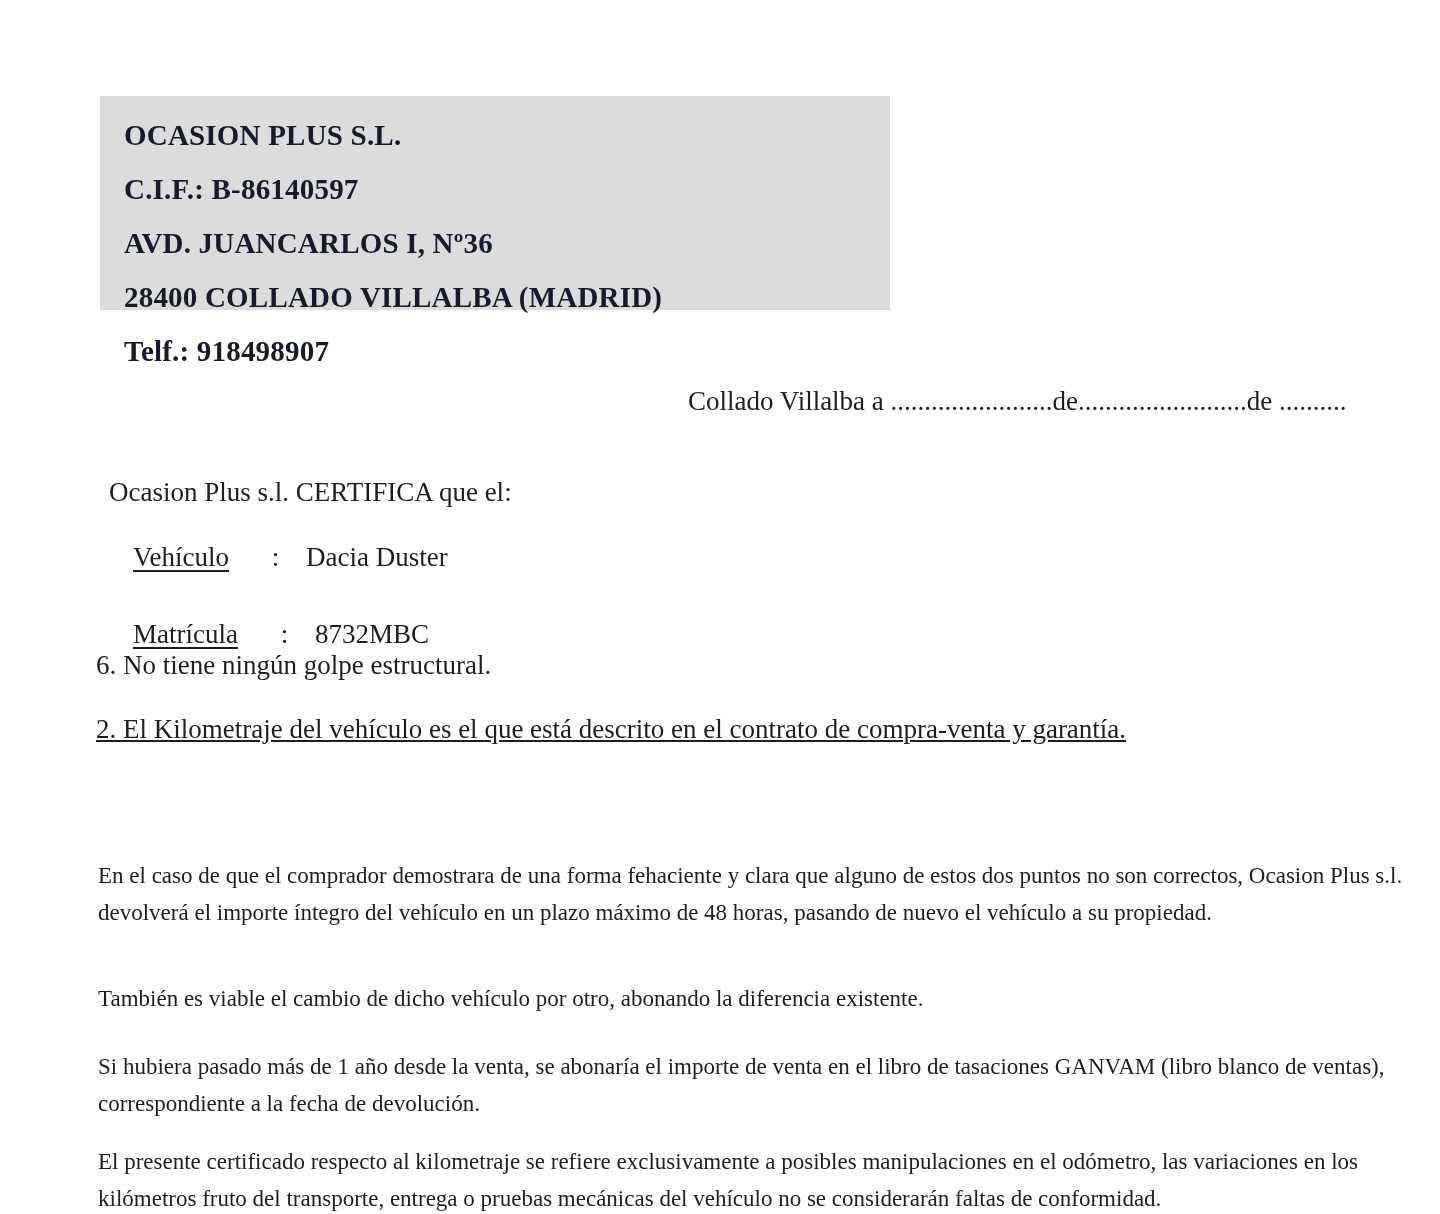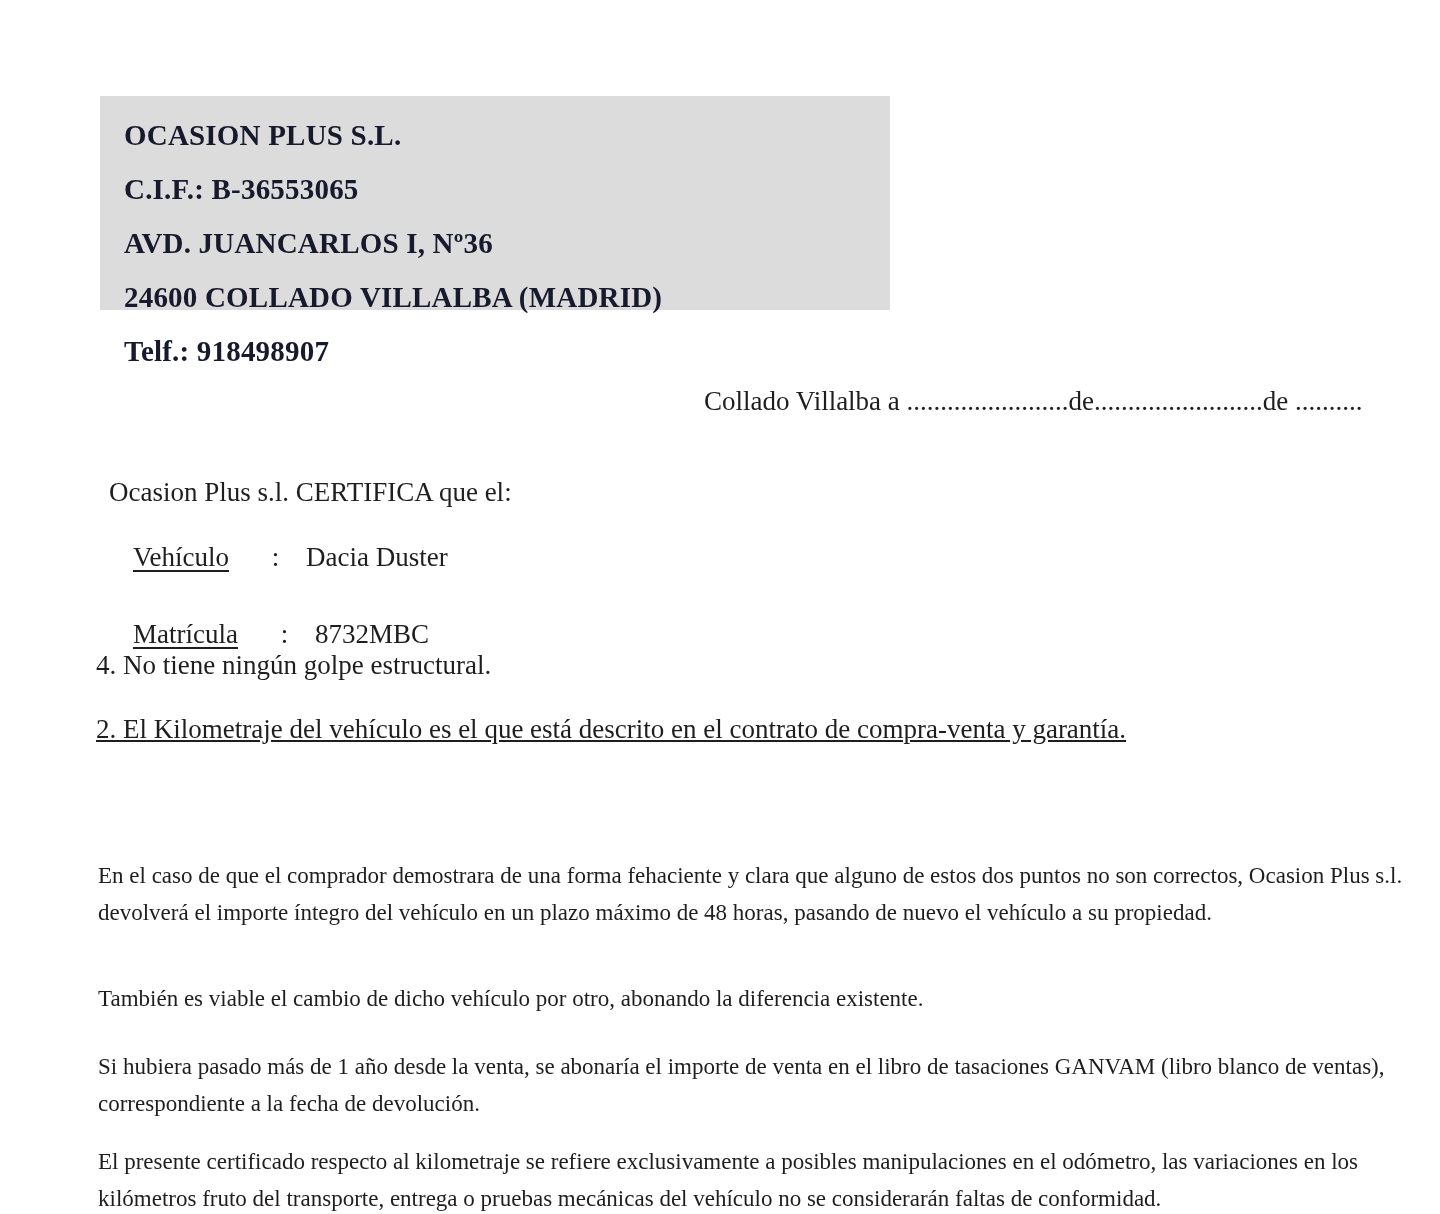--- a/index.html
+++ b/index.html
@@ -26,21 +26,21 @@
     font-weight: bold;
     font-size: 29px;
     line-height: 42px;
     color: #161a2c;
     letter-spacing: 0.2px;
     white-space: nowrap;
   }
   
   .dateline {
     position: absolute;
-    left: 656px; top: 335px;
+    left: 640px; top: 335px;
     font-size: 27px;
     line-height: 37px;
     white-space: nowrap;
   }
   
   .cert-block {
     position: absolute;
     left: 49px; top: 412px;
     font-size: 27px;
     line-height: 41px;
@@ -77,43 +77,43 @@
   .para-ganvam   { top: 1000px; }
   .para-odometer { top: 1095px; }
 </style>
 </head>
 <body>
 
 <div class="page">
 
   <div class="letterhead">
     <div class="lh-line">OCASION PLUS S.L.</div>
-    <div class="lh-line">C.I.F.: B-36553065</div>
+    <div class="lh-line">C.I.F.: B-86140597</div>
     <div class="lh-line">AVD. JUANCARLOS I, Nº36</div>
-    <div class="lh-line">24600 COLLADO VILLALBA (MADRID)</div>
+    <div class="lh-line">28400 COLLADO VILLALBA (MADRID)</div>
     <div class="lh-line">Telf.: 918498907</div>
   </div>
 
   <div class="dateline">Collado Villalba a ........................de.........................de ..........</div>
 
   <div class="cert-block">
     <div>Ocasion Plus s.l. CERTIFICA que el:</div>
     <div class="cert-field">
       <span class="cert-label-wrap"><span class="underlined">Vehículo</span></span>
       <span class="cert-sep">:</span>
       <span>Dacia Duster</span>
     </div>
     <div class="cert-field">
       <span class="cert-label-wrap"><span class="underlined">Matrícula</span></span>
       <span class="cert-sep">:</span>
       <span>8732MBC</span>
     </div>
   </div>
 
-  <div class="clause-1">4. No tiene ningún golpe estructural.</div>
+  <div class="clause-1">6. No tiene ningún golpe estructural.</div>
   <div class="clause-2">2. El Kilometraje del vehículo es el que está descrito en el contrato de compra-venta y garantía.</div>
 
   <div class="para para-refund">En el caso de que el comprador demostrara de una forma fehaciente y clara que alguno de estos dos puntos no son correctos, Ocasion Plus s.l. devolverá el importe íntegro del vehículo en un plazo máximo de 48 horas, pasando de nuevo el vehículo a su propiedad.</div>
   <div class="para para-exchange">También es viable el cambio de dicho vehículo por otro, abonando la diferencia existente.</div>
   <div class="para para-ganvam">Si hubiera pasado más de 1 año desde la venta, se abonaría el importe de venta en el libro de tasaciones GANVAM (libro blanco de ventas), correspondiente a la fecha de devolución.</div>
   <div class="para para-odometer">El presente certificado respecto al kilometraje se refiere exclusivamente a posibles manipulaciones en el odómetro, las variaciones en los kilómetros fruto del transporte, entrega o pruebas mecánicas del vehículo no se considerarán faltas de conformidad.</div>
 
 </div>
 
 </body></html>

